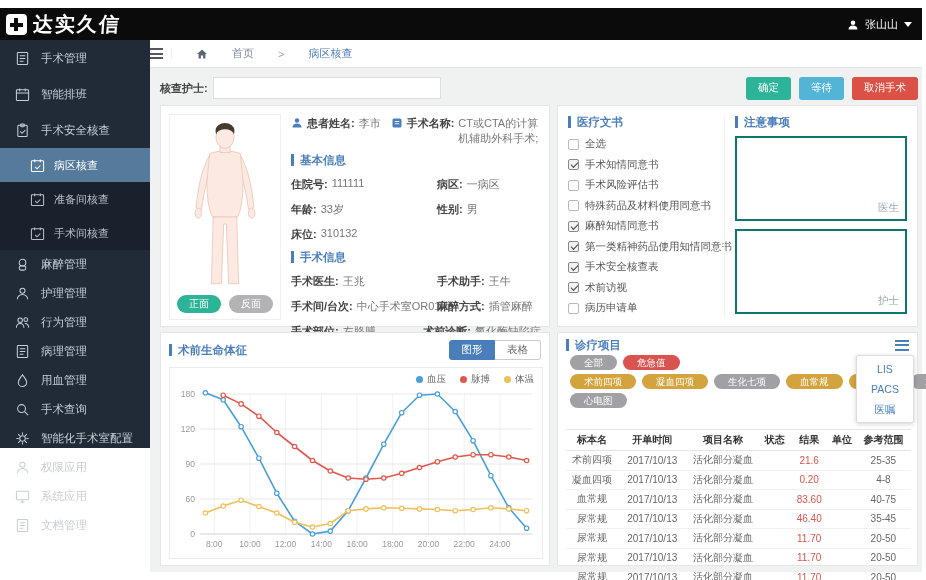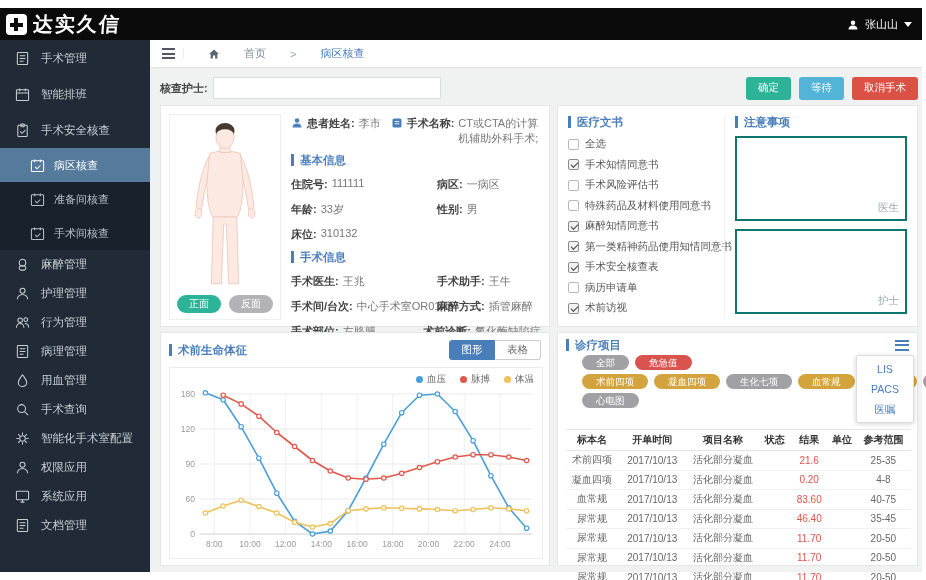--- a/index.html
+++ b/index.html
@@ -10,31 +10,31 @@
   .topbar { position:absolute; left:0; top:8px; width:922px; height:32px; background:#0b0b0c; display:flex; align-items:center; justify-content:space-between; padding:0 10px 0 6px; }
   .logo { display:flex; align-items:center; gap:6px; }
   .logo-icon { width:21px; height:21px; background:#fff; border-radius:4px; position:relative; display:inline-block; }
   .logo-icon::before { content:""; position:absolute; left:4px; top:9px; width:13px; height:4px; background:#0b0b0c; }
   .logo-icon::after  { content:""; position:absolute; left:8px; top:4px; width:4px; height:13px; background:#0b0b0c; }
   .logo-text { color:#fff; font-size:20px; font-weight:bold; letter-spacing:2px; transform:skewX(-4deg); }
   .user { display:flex; align-items:center; gap:6px; color:#fff; font-size:11px; cursor:pointer; }
   .caret { width:0; height:0; border-left:4px solid transparent; border-right:4px solid transparent; border-top:5px solid #fff; display:inline-block; }
 
   
-  .sidebar { position:absolute; left:0; top:40px; width:150px; height:532px; background:#202b37; color:#c7ced6; }
+  .sidebar { position:absolute; left:0; top:40px; width:150px; height:408px; background:#202b37; color:#c7ced6; }
   .sb-item { height:36px; display:flex; align-items:center; gap:11px; padding-left:15px; cursor:pointer; font-size:11.5px; }
   .sb-sub { background:#19222c; }
   .sb-subitem { height:34px; display:flex; align-items:center; gap:9px; padding-left:30px; cursor:pointer; font-size:11px; color:#b9c2cb; }
   .sb-subitem.active { background:var(--sel,#567a9c); color:#fff; }
   .sb-low { height:29px; }
   .icn { display:inline-flex; width:15px; height:15px; }
   .icn svg { width:15px; height:15px; }
 
   
-  .breadcrumb-bar { position:absolute; left:150px; top:40px; width:772px; height:28px; background:#fff; border-bottom:1px solid #e3e3e3; display:flex; align-items:center; gap:24px; padding:0 12px; }
+  .breadcrumb-bar { position:absolute; left:150px; top:40px; width:772px; height:28px; background:#fff; border-bottom:1px solid #e3e3e3; display:flex; align-items:center; gap:24px; padding:0 0; }
   .hamb { display:inline-flex; flex-direction:column; gap:2.5px; cursor:pointer; padding-right:8px; border-right:1px solid #eee; }
   .hamb i { width:13px; height:2px; background:#556; display:block; }
   .bc-home { color:#7a8a9a; cursor:pointer; }
   .bc-sep { color:#9aa5ae; }
   .bc-cur { color:var(--accent,#4a7ebb); cursor:pointer; }
 
   
   .main { position:absolute; left:150px; top:68px; width:772px; height:504px; background:#f0f1f1; }
   .toolbar { position:absolute; left:10px; top:8px; width:758px; height:24px; display:flex; align-items:center; }
   .toolbar label { color:#444; margin-right:5px;font-weight:bold; }
@@ -92,21 +92,21 @@
   .chart-box { position:absolute; left:8px; top:34px; width:374px; height:192px; border:1px solid #ececec; }
   .legend { position:absolute; top:5px; right:8px; display:flex; gap:14px; z-index:2; }
   .lg-item { display:flex; align-items:center; gap:4px; font-size:9.5px; color:#666; cursor:pointer; }
   .lg-dot { width:7px; height:7px; border-radius:50%; display:inline-block; }
 
   
   #treatment-card { left:407px; top:264px; width:361px; height:234px; }
   .t-head { display:flex; align-items:center; justify-content:space-between; padding:6px 8px 2px 8px; }
   .t-menu { display:inline-flex; flex-direction:column; gap:2.5px; cursor:pointer; }
   .t-menu i { width:14px; height:2px; background:var(--accent,#4a7ebb); display:block; }
-  .filters { padding:2px 8px 0 24px; }
+  .filters { padding:2px 8px 0 12px; }
   .f-row { display:flex; gap:6px; margin-bottom:4px; }
   .pill { height:15px; line-height:15px; border:none; border-radius:8px; color:#fff; font-size:9.5px; padding:0 14px; cursor:pointer; font-family:inherit; white-space:nowrap; }
   .pill.gray { background:var(--graybtn,#a1a1a5); }
   .pill.red  { background:#d9534f; }
   .pill.gold { background:var(--gold,#d3a43e); }
   .popup-menu { position:absolute; right:3px; top:22px; width:58px; background:#fff; border:1px solid #ddd; box-shadow:0 1px 5px rgba(0,0,0,.18); z-index:10; border-radius:2px; padding:3px 0; }
   .pm-item { height:20px; line-height:20px; text-align:center; color:var(--accent,#4a7ebb); font-size:10.5px; cursor:pointer; }
   .r-table { position:absolute; left:8px; right:8px; top:76px; border-collapse:collapse; width:345px; table-layout:fixed;margin-top:20px; }
   .r-table th { font-size:10px; color:#333; font-weight:bold; border-top:1px solid #e4e4e4; border-bottom:1px solid #e4e4e4; height:21px; text-align:center; }
   .r-table td { font-size:10px; color:#666; height:19.5px; text-align:center; border-bottom:1px solid #f1f1f1; overflow:hidden; white-space:nowrap; }
@@ -451,26 +451,26 @@
             </div>
             <div class="chk-row">
               <span class="chk on"></span>
               <span class="chk-lbl">第一类精神药品使用知情同意书</span>
             </div>
             <div class="chk-row">
               <span class="chk on"></span>
               <span class="chk-lbl">手术安全核查表</span>
             </div>
             <div class="chk-row">
+              <span class="chk on"></span>
+              <span class="chk-lbl">术前访视</span>
+            </div>
+            <div class="chk-row">
               <span class="chk"></span>
               <span class="chk-lbl">病历申请单</span>
-            </div>
-            <div class="chk-row">
-              <span class="chk on"></span>
-              <span class="chk-lbl">术前访视</span>
             </div>
           </div>
       </div>
       <div class="docs-right">
         <div class="sec-title">注意事项</div>
         <div class="note-box">
           <span class="note-role">医生</span>
         </div>
         <div class="note-box">
           <span class="note-role">护士</span>

